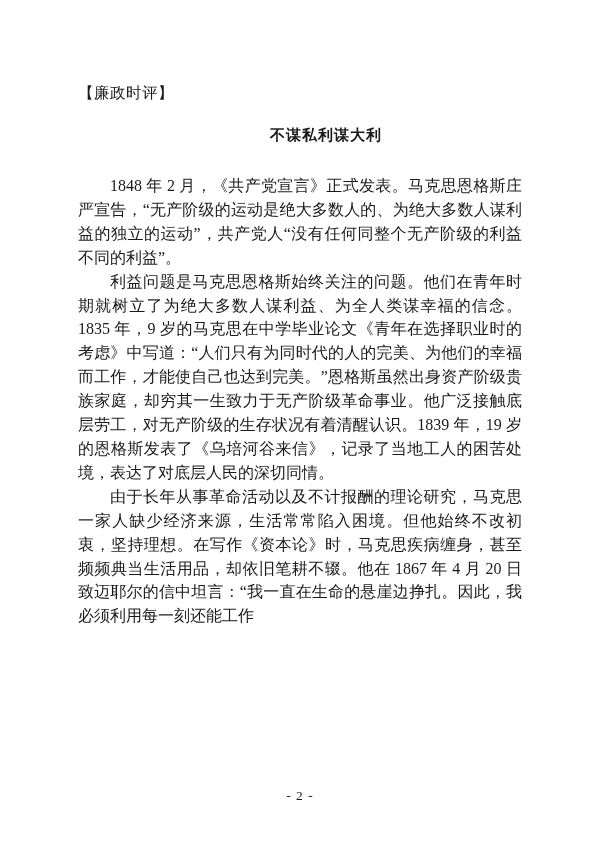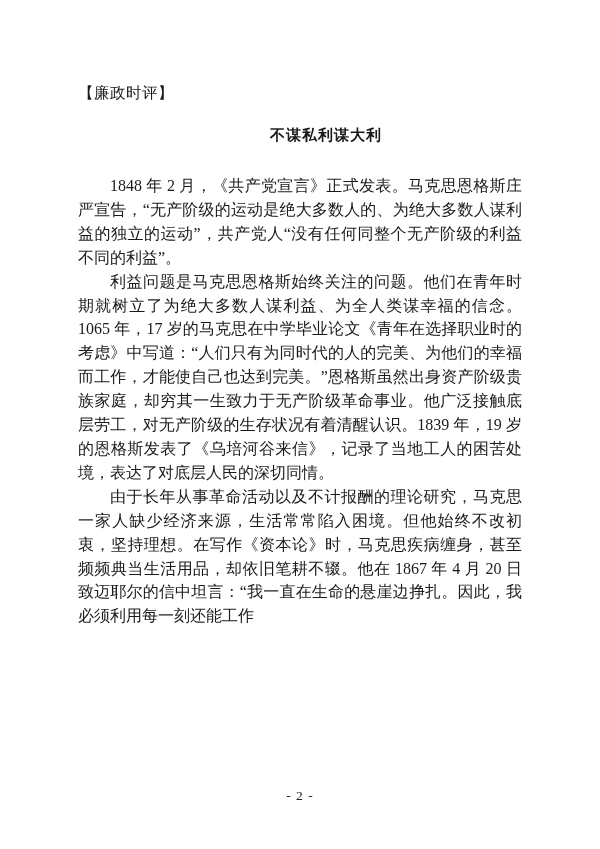--- a/index.html
+++ b/index.html
@@ -59,19 +59,19 @@
 <body>
 
 <div class="page">
 
   <div class="section-label">【廉政时评】</div>
 
   <h1 class="doc-title">不谋私利谋大利</h1>
 
   <div class="doc-body">
     <p>1848 年 2 月，《共产党宣言》正式发表。马克思恩格斯庄严宣告，“无产阶级的运动是绝大多数人的、为绝大多数人谋利益的独立的运动”，共产党人“没有任何同整个无产阶级的利益不同的利益”。</p>
-    <p>利益问题是马克思恩格斯始终关注的问题。他们在青年时期就树立了为绝大多数人谋利益、为全人类谋幸福的信念。1065 年，17 岁的马克思在中学毕业论文《青年在选择职业时的考虑》中写道：“人们只有为同时代的人的完美、为他们的幸福而工作，才能使自己也达到完美。”恩格斯虽然出身资产阶级贵族家庭，却穷其一生致力于无产阶级革命事业。他广泛接触底层劳工，对无产阶级的生存状况有着清醒认识。1839 年，19 岁的恩格斯发表了《乌培河谷来信》，记录了当地工人的困苦处境，表达了对底层人民的深切同情。</p>
+    <p>利益问题是马克思恩格斯始终关注的问题。他们在青年时期就树立了为绝大多数人谋利益、为全人类谋幸福的信念。1835 年，9 岁的马克思在中学毕业论文《青年在选择职业时的考虑》中写道：“人们只有为同时代的人的完美、为他们的幸福而工作，才能使自己也达到完美。”恩格斯虽然出身资产阶级贵族家庭，却穷其一生致力于无产阶级革命事业。他广泛接触底层劳工，对无产阶级的生存状况有着清醒认识。1839 年，19 岁的恩格斯发表了《乌培河谷来信》，记录了当地工人的困苦处境，表达了对底层人民的深切同情。</p>
     <p>由于长年从事革命活动以及不计报酬的理论研究，马克思一家人缺少经济来源，生活常常陷入困境。但他始终不改初衷，坚持理想。在写作《资本论》时，马克思疾病缠身，甚至频频典当生活用品，却依旧笔耕不辍。他在 1867 年 4 月 20 日致迈耶尔的信中坦言：“我一直在生命的悬崖边挣扎。因此，我必须利用每一刻还能工作</p>
   </div>
 
   <div class="page-number">- 2 -</div>
 
 </div>
 
 </body></html>

